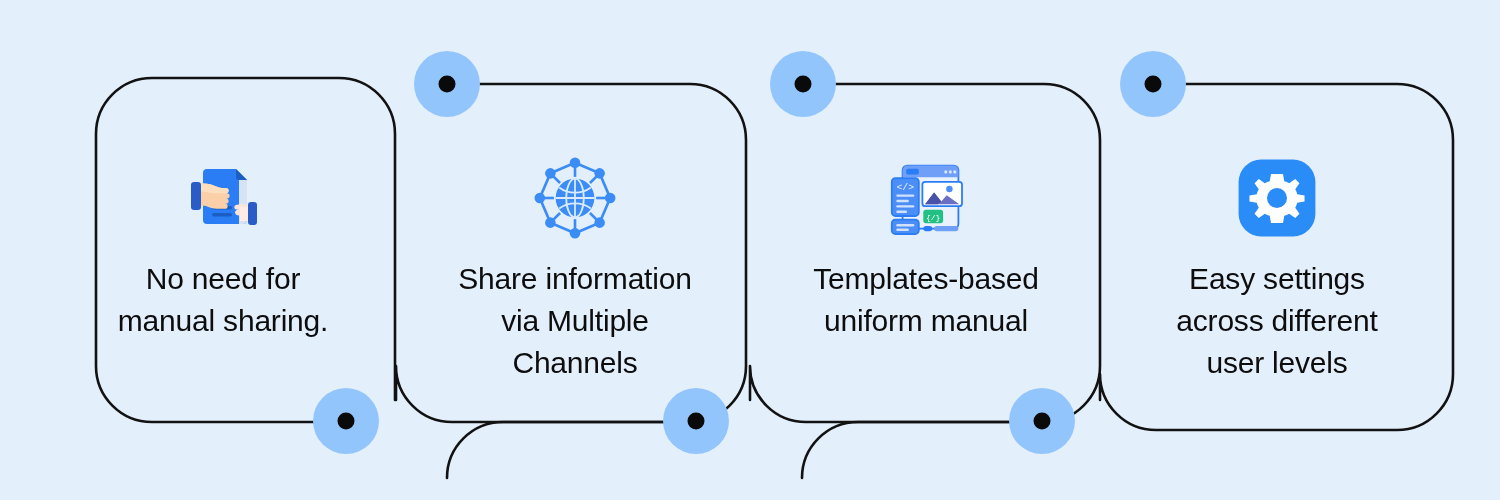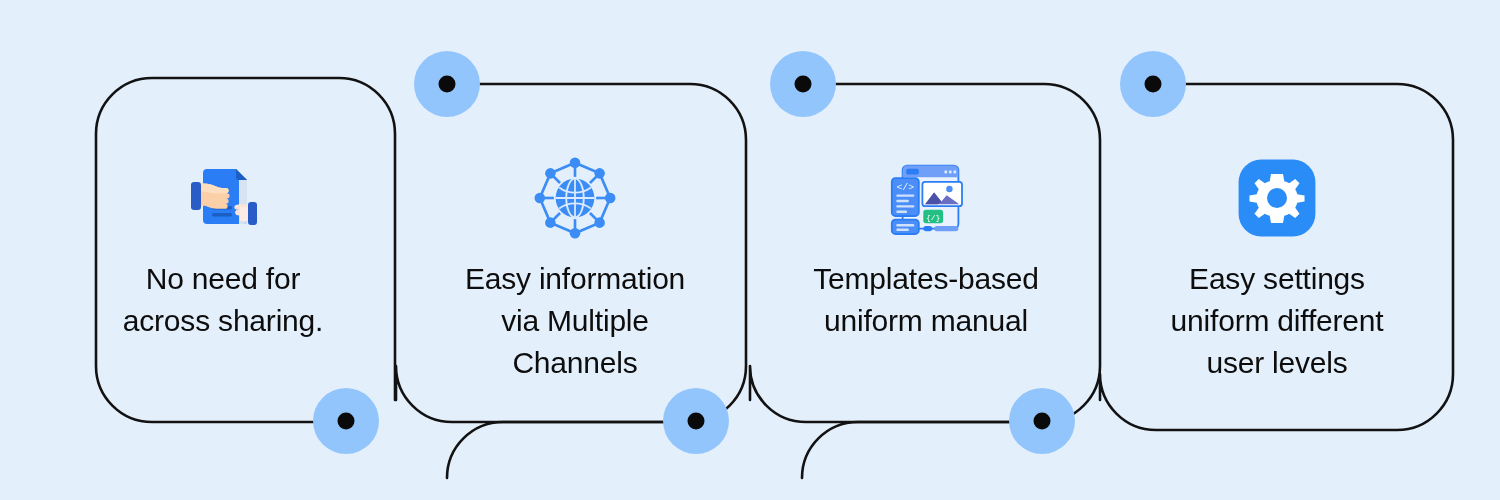--- a/index.html
+++ b/index.html
@@ -162,21 +162,21 @@
         <rect x="14" y="30" width="10" height="28" rx="3" fill="#2a5cc8"></rect>
 
         <path d="M70 53 c-4 -1 -8 -1 -11 0 a2.4 2.4 0 0 0 0 4.6 h3
                  c-2 0 -4 1 -4 3 s2 3 4 3 h9 z" fill="#fde3d6"></path>
         <path d="M63 55 h9 v14 h-9 z" fill="#fdece5"></path>
 
         <rect x="71" y="50" width="9" height="23" rx="3" fill="#2a5cc8"></rect>
       </svg>
     </div>
     <div class="card-label">No need for
-across sharing.</div>
+manual sharing.</div>
   </div>
 
   <div class="card" id="card-2">
     <div class="icon-wrap">
       <svg class="card-icon" width="88" height="88" viewBox="0 0 100 100">
         <g stroke="#3b8df5" stroke-width="3" fill="none">
 
           <polygon points="50,10 78,22 90,50 78,78 50,90 22,78 10,50 22,22"></polygon>
 
           <line x1="50" y1="10" x2="50" y2="26"></line>
@@ -203,21 +203,21 @@
           <circle cx="78" cy="22" r="6"></circle>
           <circle cx="90" cy="50" r="6"></circle>
           <circle cx="78" cy="78" r="6"></circle>
           <circle cx="50" cy="90" r="6"></circle>
           <circle cx="22" cy="78" r="6"></circle>
           <circle cx="10" cy="50" r="6"></circle>
           <circle cx="22" cy="22" r="6"></circle>
         </g>
       </svg>
     </div>
-    <div class="card-label">Easy information
+    <div class="card-label">Share information
 via Multiple
 Channels</div>
   </div>
 
   <div class="card" id="card-3">
     <div class="icon-wrap">
       <svg class="card-icon" width="90" height="90" viewBox="0 0 100 100">
 
         <rect x="24" y="14" width="62" height="70" rx="5" fill="#eaf2ff" stroke="#2a7df4" stroke-width="2"></rect>
         <path d="M24 19 a5 5 0 0 1 5 -5 h52 a5 5 0 0 1 5 5 v8 H24 z" fill="#6f9ff7"></path>
@@ -268,17 +268,17 @@
           a22 22 0 0 1 2.5 6.1 l9.1 1.6 l0 7.5 l-9.1 1.6 a22 22 0 0 1 -2.5 6.1
           l5.3 7.6 l-5.3 5.3 l-7.6 -5.3 a22 22 0 0 1 -6.1 2.5 l-1.6 9.1 l-7.5 0
           l-7.5 0 l-1.6 -9.1 a22 22 0 0 1 -6.1 -2.5 l-7.6 5.3 l-5.3 -5.3
           l5.3 -7.6 a22 22 0 0 1 -2.5 -6.1 l-9.1 -1.6 l0 -7.5 l9.1 -1.6
           a22 22 0 0 1 2.5 -6.1 l-5.3 -7.6 l5.3 -5.3 l7.6 5.3
           a22 22 0 0 1 6.1 -2.5 l1.6 -9.1 z"></path>
         <circle cx="50" cy="50" r="12.5" fill="#2a8cf7"></circle>
       </svg>
     </div>
     <div class="card-label">Easy settings
-uniform different
+across different
 user levels</div>
   </div>
 
 </div>
 
 </body></html>

